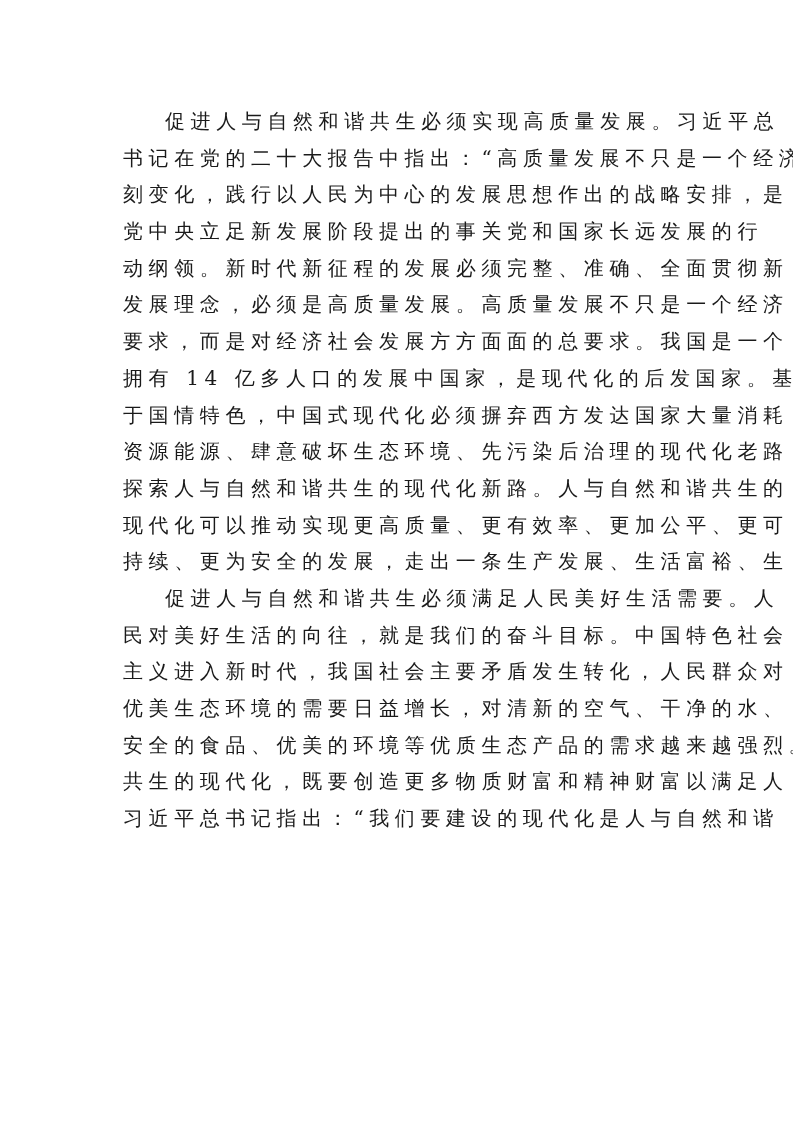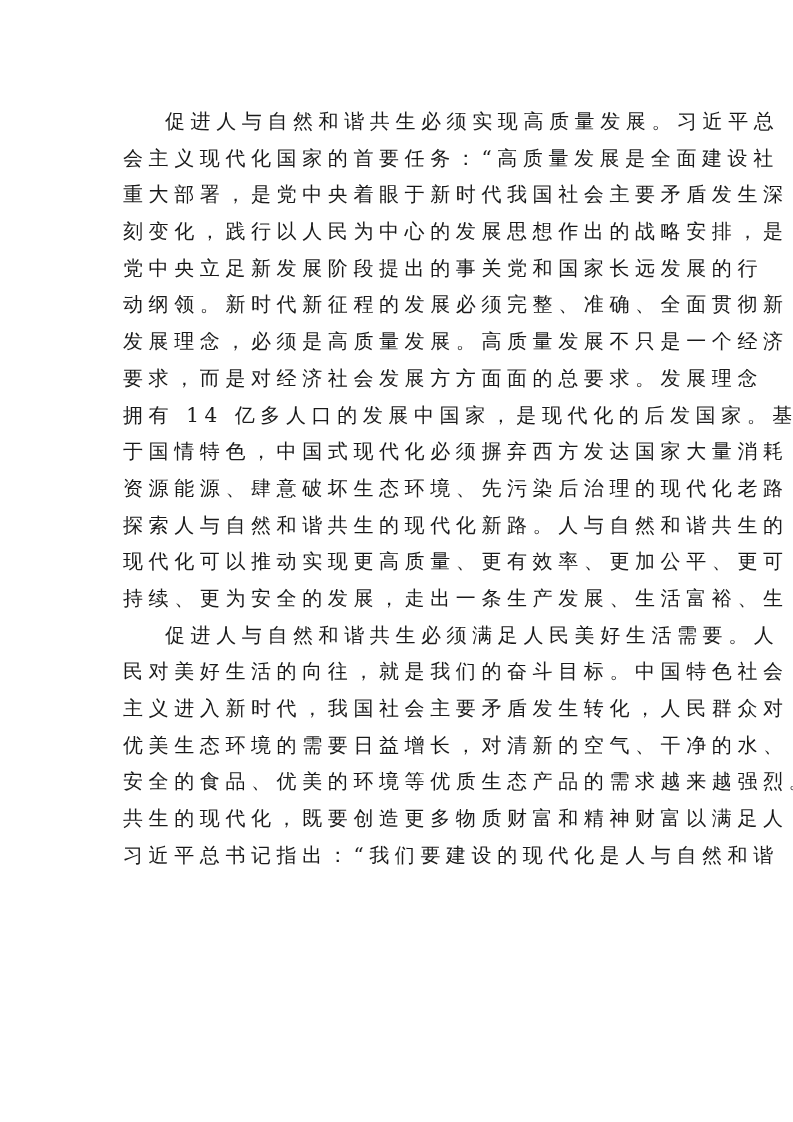--- a/index.html
+++ b/index.html
@@ -41,27 +41,26 @@
     }
   </style>
 </head>
 <body>
 
 <div class="page">
   <div class="text-block">
 
     <div>
       <div class="line indent">促进人与自然和谐共生必须实现高质量发展。习近平总</div>
-      <div class="line">会主义现代化国家的首要任务：“高质量发展是全面建设社</div>
-      <div class="line">重大部署，是党中央着眼于新时代我国社会主要矛盾发生深</div>
+      <div class="line">书记在党的二十大报告中指出：“高质量发展不只是一个经济</div>
       <div class="line">刻变化，践行以人民为中心的发展思想作出的战略安排，是</div>
       <div class="line">党中央立足新发展阶段提出的事关党和国家长远发展的行</div>
       <div class="line">动纲领。新时代新征程的发展必须完整、准确、全面贯彻新</div>
       <div class="line">发展理念，必须是高质量发展。高质量发展不只是一个经济</div>
-      <div class="line">要求，而是对经济社会发展方方面面的总要求。发展理念</div>
+      <div class="line">要求，而是对经济社会发展方方面面的总要求。我国是一个</div>
       <div class="line">拥有 14 亿多人口的发展中国家，是现代化的后发国家。基</div>
       <div class="line">于国情特色，中国式现代化必须摒弃西方发达国家大量消耗</div>
       <div class="line">资源能源、肆意破坏生态环境、先污染后治理的现代化老路，</div>
       <div class="line">探索人与自然和谐共生的现代化新路。人与自然和谐共生的</div>
       <div class="line">现代化可以推动实现更高质量、更有效率、更加公平、更可</div>
       <div class="line">持续、更为安全的发展，走出一条生产发展、生活富裕、生</div>
     </div>
 
     <div>
       <div class="line indent">促进人与自然和谐共生必须满足人民美好生活需要。人</div>

